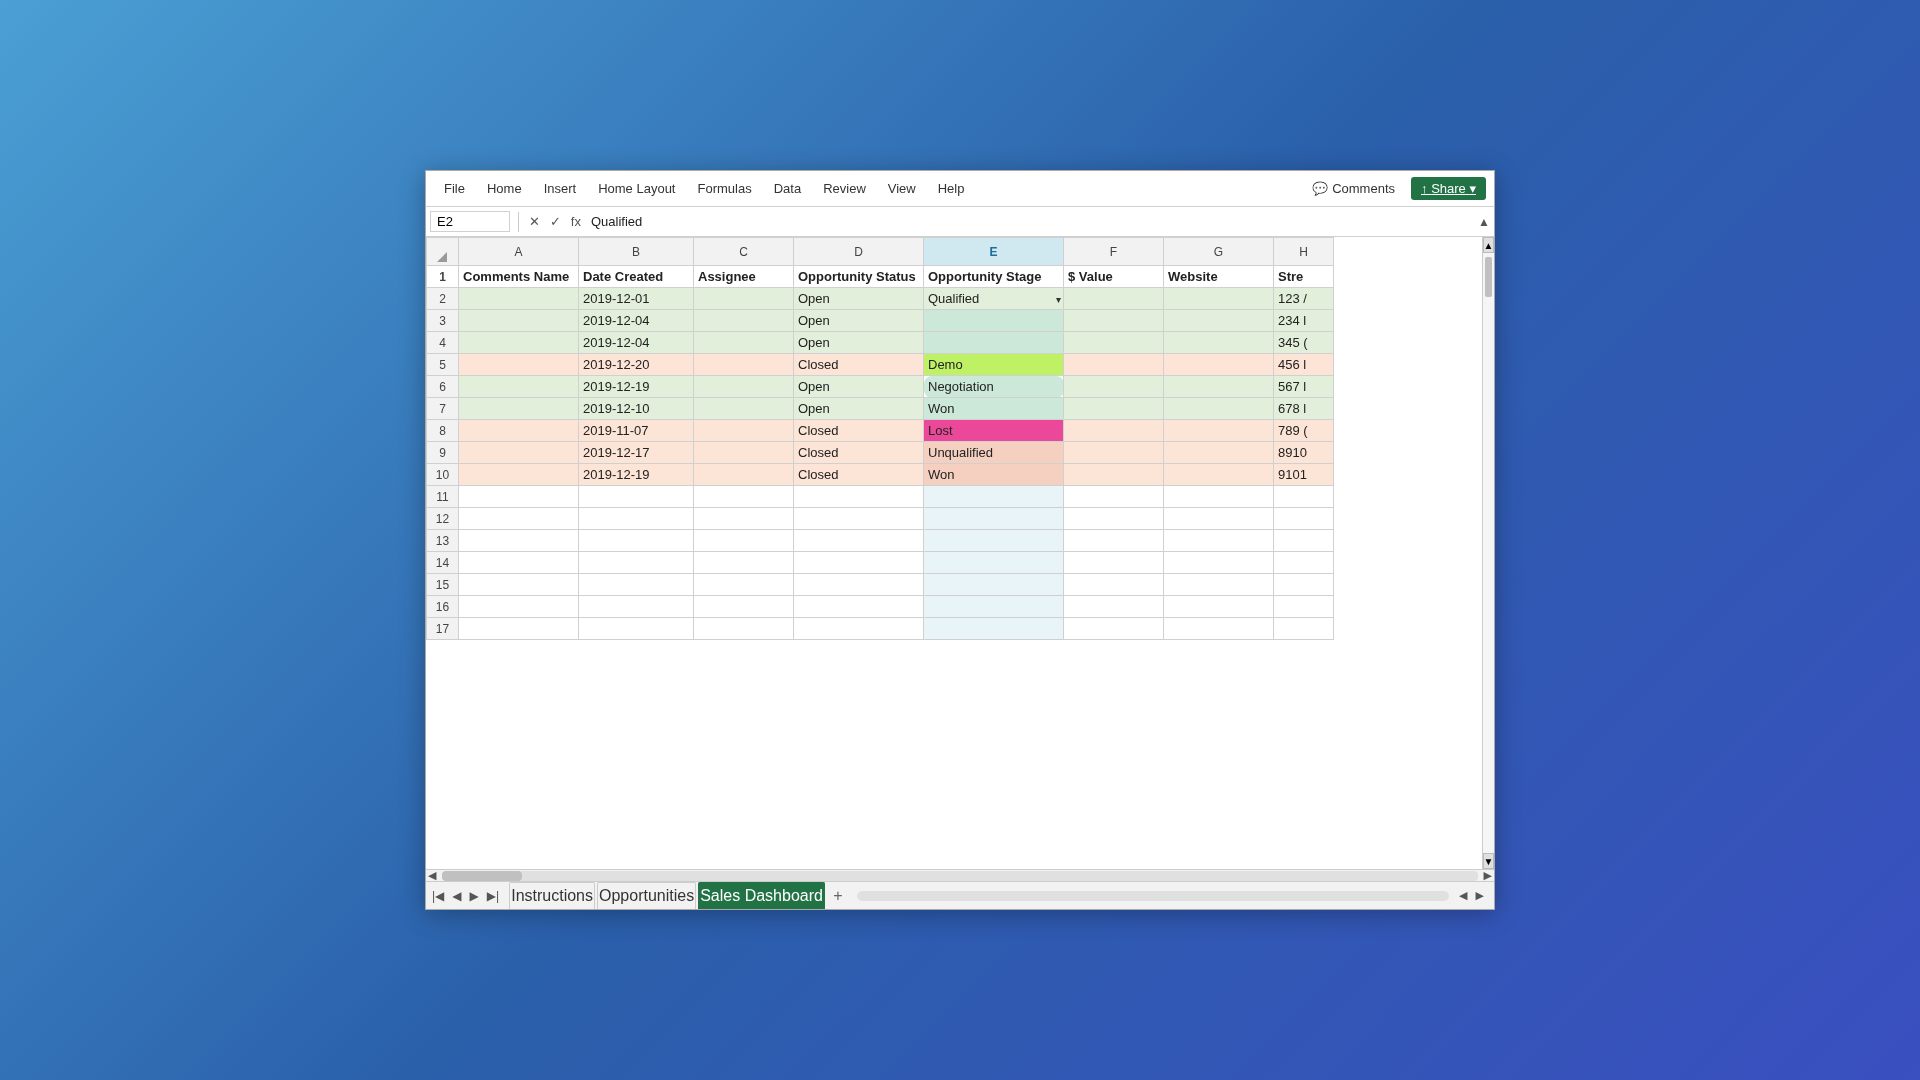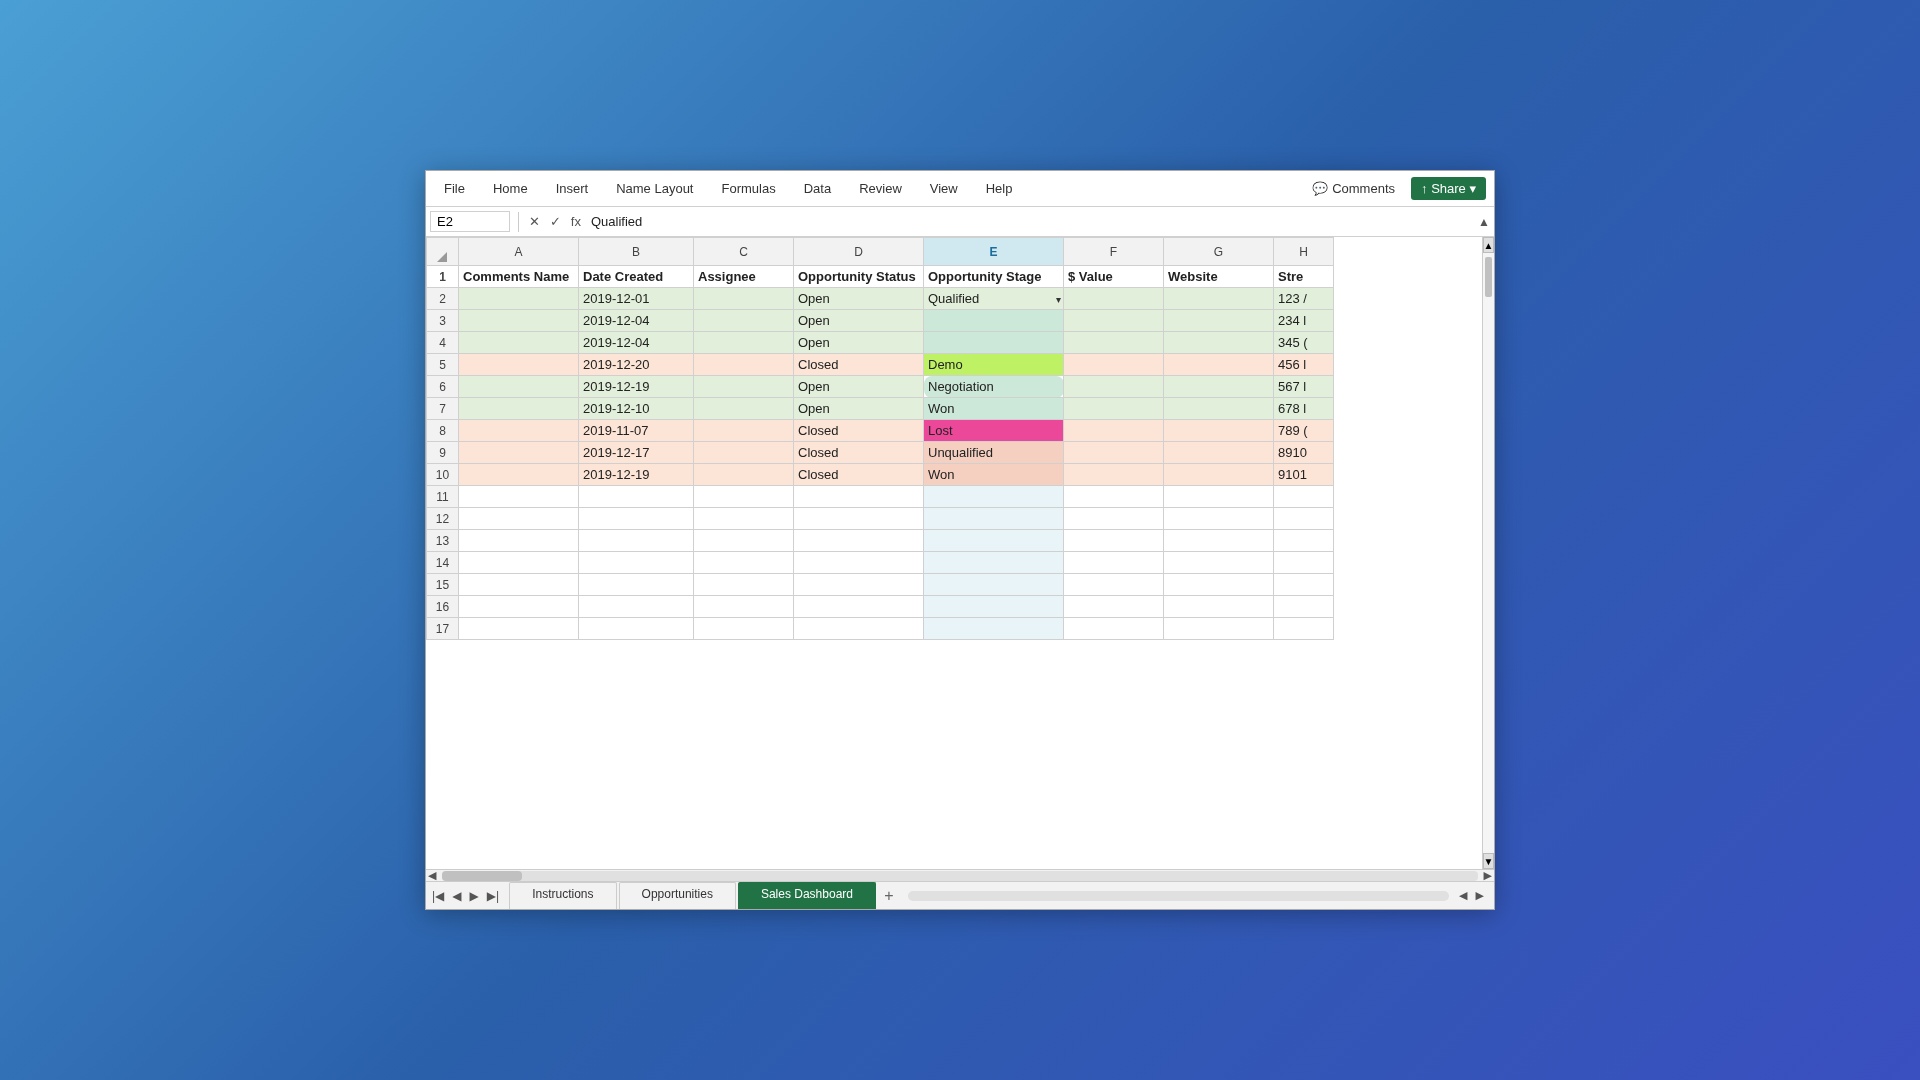--- a/index.html
+++ b/index.html
@@ -22,21 +22,21 @@
       flex-direction: column;
       box-shadow: 0 4px 24px rgba(0,0,0,0.3);
     }
     
     .menu-bar {
       background: #fff;
       border-bottom: 1px solid #d0d0d0;
       display: flex;
       align-items: center;
       padding: 4px 8px;
-      gap: 8px;
+      gap: 2px;
       height: 36px;
     }
     .menu-item {
       padding: 4px 10px;
       font-size: 13px;
       color: #333;
       cursor: pointer;
       border-radius: 3px;
     }
     .menu-right {
@@ -55,20 +55,21 @@
       border-radius: 3px;
       cursor: pointer;
     }
     .share-btn {
       background: #217346;
       color: #fff;
       border-radius: 3px;
       padding: 4px 10px;
       font-size: 13px;
       cursor: pointer;
+      text-decoration: underline;
     }
     
     .formula-bar {
       background: #fff;
       border-bottom: 1px solid #d0d0d0;
       display: flex;
       align-items: center;
       height: 30px;
       padding: 0 4px;
       gap: 4px;
@@ -224,22 +225,22 @@
       gap: 4px;
       margin-right: 8px;
     }
     .tab-nav-btn {
       font-size: 12px;
       color: #555;
       cursor: pointer;
       padding: 0 2px;
     }
     .tab {
-      padding: 4px 22px;
-      font-size: 12px;
+      padding: 4px 1px;
+      font-size: 16px;
       border: 1px solid #ccc;
       border-bottom: none;
       background: #fff;
       cursor: pointer;
       margin-right: 2px;
       border-radius: 2px 2px 0 0;
       color: #333;
     }
     .tab.active {
       background: #217346;
@@ -308,21 +309,21 @@
   </style>
 </head>
 <body>
 
 <div class="excel-window">
 
   <div class="menu-bar">
     <div class="menu-item">File</div>
     <div class="menu-item">Home</div>
     <div class="menu-item">Insert</div>
-    <div class="menu-item">Name Layout</div>
+    <div class="menu-item">Home Layout</div>
     <div class="menu-item">Formulas</div>
     <div class="menu-item">Data</div>
     <div class="menu-item">Review</div>
     <div class="menu-item">View</div>
     <div class="menu-item">Help</div>
     <div class="menu-right">
       <div class="menu-right-btn">
         <span>💬</span>
         <span>Comments</span>
       </div>

